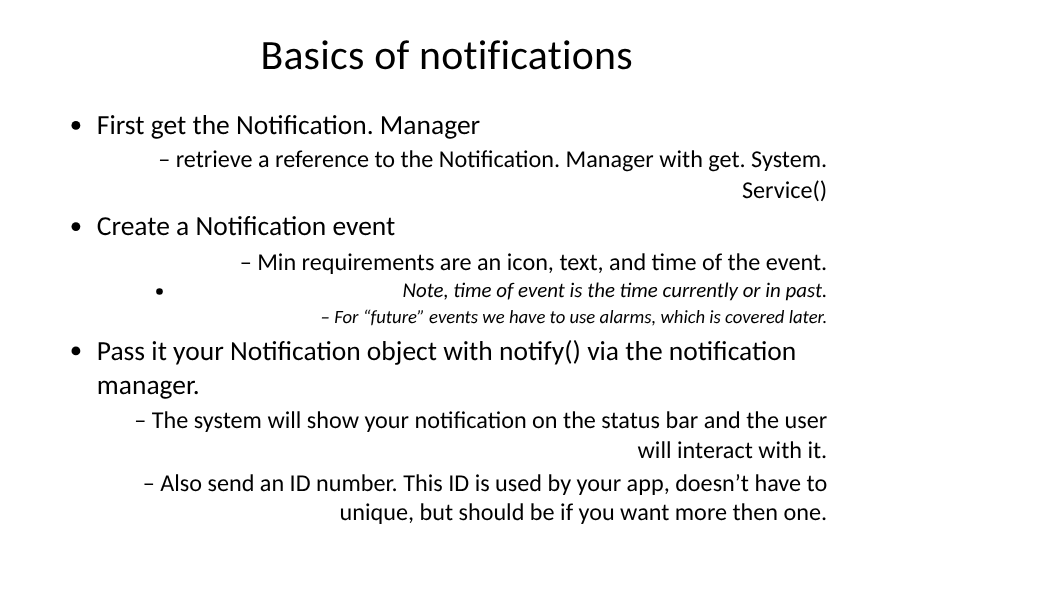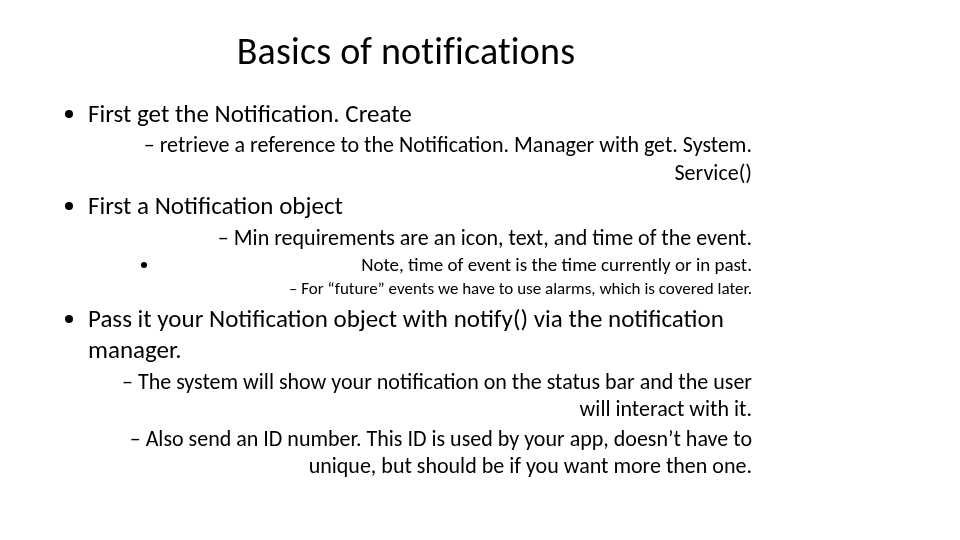--- a/index.html
+++ b/index.html
@@ -49,20 +49,21 @@
     content: "– ";
   }
   ul.lvl3 {
     list-style: disc;
     margin: 2px 0 2px 0;
     padding-left: 42px;
     font-size: 19px;
   }
   ul.lvl3 > li {
     margin-bottom: 0;
+    font-style: italic;
   }
   ul.lvl4 {
     list-style: none;
     margin: 1px 0 2px 0;
     padding-left: 28px;
     font-size: 17px;
   }
   ul.lvl4 > li::before {
     content: "– ";
   }
@@ -70,30 +71,30 @@
 </head>
 <body>
 
 <div class="slide">
 
   <h1 class="title">Basics of notifications</h1>
 
   <ul class="lvl1">
 
     <li>
-      <span>First get the Notification. Create</span>
+      <span>First get the Notification. Manager</span>
       <ul class="lvl2">
         <li>
           <span>retrieve a reference to the Notification. Manager with get. System. Service()</span>
         </li>
       </ul>
     </li>
 
     <li>
-      <span>First a Notification object</span>
+      <span>Create a Notification event</span>
       <ul class="lvl2">
         <li>
           <span>Min requirements are an icon, text, and time of the event.</span>
           <ul class="lvl3">
             <li>
               <span>Note, time of event is the time currently or in past.</span>
               <ul class="lvl4">
                 <li>
                   <span>For “future” events we have to use alarms, which is covered later.</span>
                 </li>

